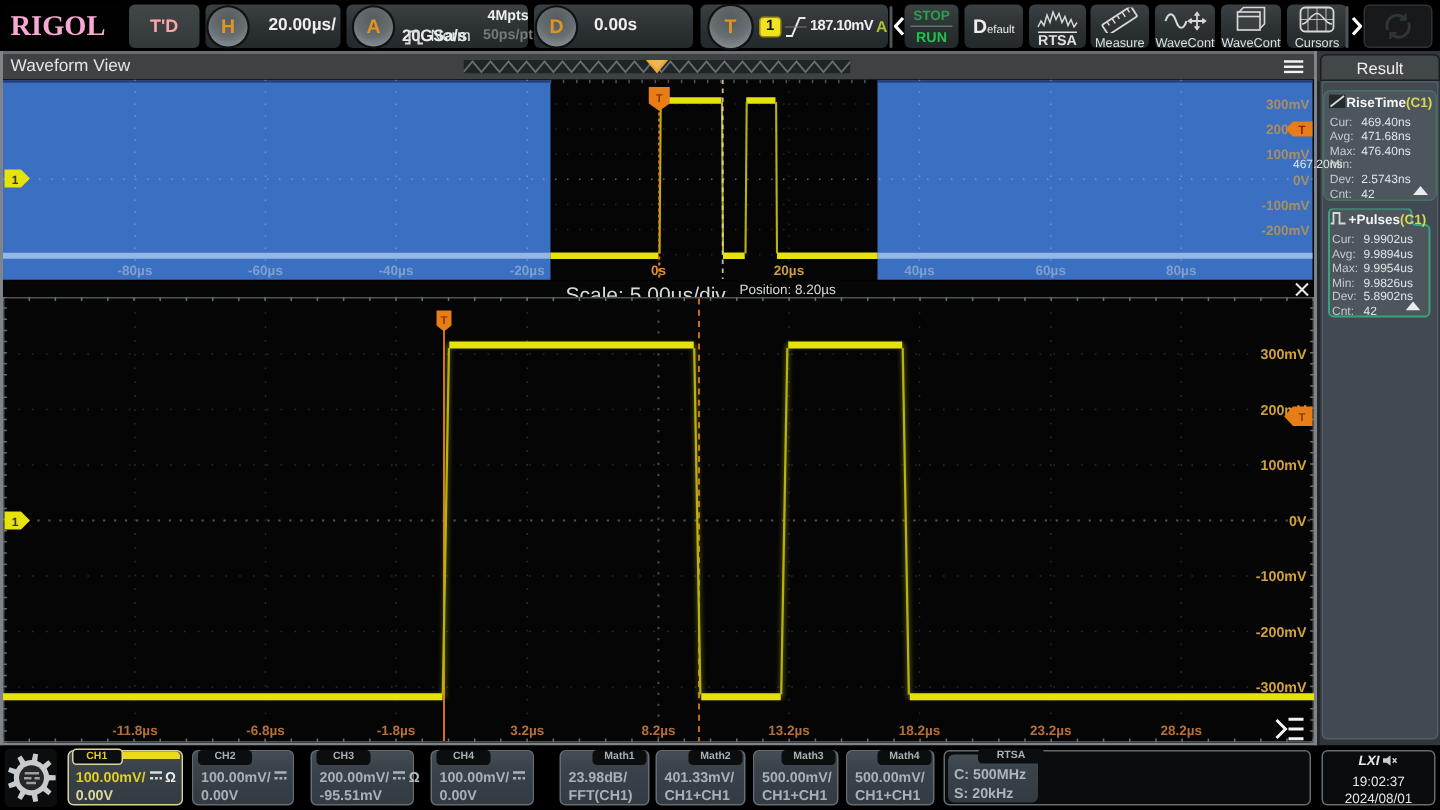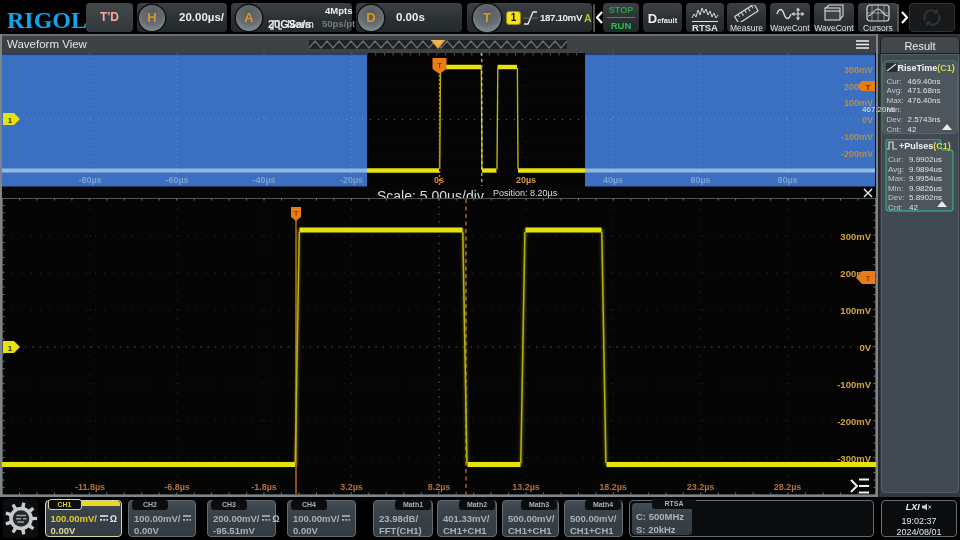--- a/index.html
+++ b/index.html
@@ -15,21 +15,21 @@
 .btxt{position:absolute;color:#dde1e2;font-size:8.5px;text-align:center;}
 .box{position:absolute;top:500px;height:37px;border-radius:4px;
  border:1px solid #656c72;background:linear-gradient(#454e56,#3a424a 30%,#333b42);}
 .tab{position:absolute;top:-1px;height:10px;background:#0b0d0e;border-radius:3px;
  font-size:7px;line-height:10px;text-align:center;color:#a9b1b7;font-weight:bold;}
 .l1{position:absolute;left:5px;top:11.5px;font-size:9.5px;font-weight:bold;color:#a9b1b7;white-space:nowrap;}
 .l2{position:absolute;left:5px;top:24px;font-size:9.5px;font-weight:bold;color:#a9b1b7;white-space:nowrap;}
 </style></head><body>
 <div class="abs" style="left:0;top:0;width:960px;height:35px;background:#000;">
 <div class="abs" style="left:2px;top:2px;width:84px;height:30px;background:#010101;border-radius:5px;"></div>
-<div class="abs" style="left:7px;top:7px;width:78px;font-family:'Liberation Serif',serif;font-weight:bold;font-size:24px;color:#0ea5e9;letter-spacing:0px;">RIGOL</div>
+<div class="abs" style="left:7px;top:7px;width:78px;font-family:'Liberation Serif',serif;font-weight:bold;font-size:19px;color:#f9a8d4;letter-spacing:0px;">RIGOL</div>
 <div class="chip" style="left:86px;width:47px;background:linear-gradient(#42474a,#33383b);"></div>
 <div class="toptxt" style="left:86px;top:10px;width:47px;text-align:center;font-size:12px;color:#fca5a5;">T'D</div>
 <div class="chip" style="left:137px;width:90px;"></div>
 <div class="knob" style="left:139px;">H</div>
 <div class="toptxt" style="left:172px;top:10.5px;width:52px;text-align:right;font-size:11.5px;">20.00µs/</div>
 <div class="chip" style="left:231px;width:121px;"></div>
 <div class="knob" style="left:236px;">A</div>
 <div class="toptxt" style="left:268px;top:18px;font-size:11px;">20GSa/s</div>
 <svg class="abs" style="left:269px;top:19px;" width="16" height="12" viewBox="0 0 16 12">
       <path d="M1 10 H4 V2 H10 V10 H13" stroke="#d8dbdd" stroke-width="1.4" fill="none"></path>
@@ -51,21 +51,21 @@
 <div class="toptxt" style="left:584px;top:11.5px;font-size:10.5px;color:#a9c032;">A</div>
 <div class="abs" style="left:592.5px;top:4px;width:2px;height:28px;background:#4e5457;border-radius:2px;"></div>
 <svg class="abs" style="left:596px;top:11px;" width="7" height="13" viewBox="0 0 7 13">
       <path d="M6 1 L1 6.5 L6 12" stroke="#fff" stroke-width="2.2" fill="none"></path>
     </svg>
 <div class="chip" style="left:603px;width:36px;"></div>
 <div class="abs" style="left:603px;top:5px;width:36px;text-align:center;font-size:9px;font-weight:bold;color:#28a04b;">STOP</div>
 <div class="abs" style="left:607px;top:16.5px;width:28px;height:1px;background:#5d7a64;"></div>
 <div class="abs" style="left:603px;top:19.5px;width:36px;text-align:center;font-size:9.5px;font-weight:bold;color:#23c14e;">RUN</div>
 <div class="chip" style="left:643px;width:39px;"></div>
-<div class="abs" style="left:643px;top:9px;width:39px;text-align:center;color:#eceeef;"><span style="font-size:13px;font-weight:bold;">D</span><span style="font-size:7.5px;font-weight:bold;">efault</span></div>
+<div class="abs" style="left:643px;top:9px;width:39px;text-align:center;color:#eceeef;"><span style="font-size:13px;font-weight:bold;">D</span><span style="font-size:7.5px;font-weight:normal;">efault</span></div>
 <div class="chip" style="left:686px;width:38px;"></div>
 <svg class="abs" style="left:691px;top:6px;" width="28" height="13" viewBox="0 0 28 13">
       <path d="M1 12 L3 8 L5 11 L7 4 L9 9 L11 2 L13 7 L15 3 L17 9 L19 5 L21 11 L23 7 L25 12 L27 9" stroke="#d6d9da" stroke-width="1" fill="none"></path>
     </svg>
 <div class="btxt" style="left:686px;top:21.5px;width:38px;font-weight:bold;font-size:9.5px;text-decoration:overline;">RTSA</div>
 <div class="chip" style="left:727px;width:39px;"></div>
 <svg class="abs" style="left:733px;top:5px;" width="27" height="17" viewBox="0 0 27 17">
       <g transform="rotate(-33 13 9)">
         <rect x="2" y="5" width="23" height="8" rx="1" fill="none" stroke="#d6d9da" stroke-width="1.2"></rect>
         <path d="M6 5 V8 M10 5 V9 M14 5 V8 M18 5 V9 M22 5 V8" stroke="#d6d9da" stroke-width="1"></path>

